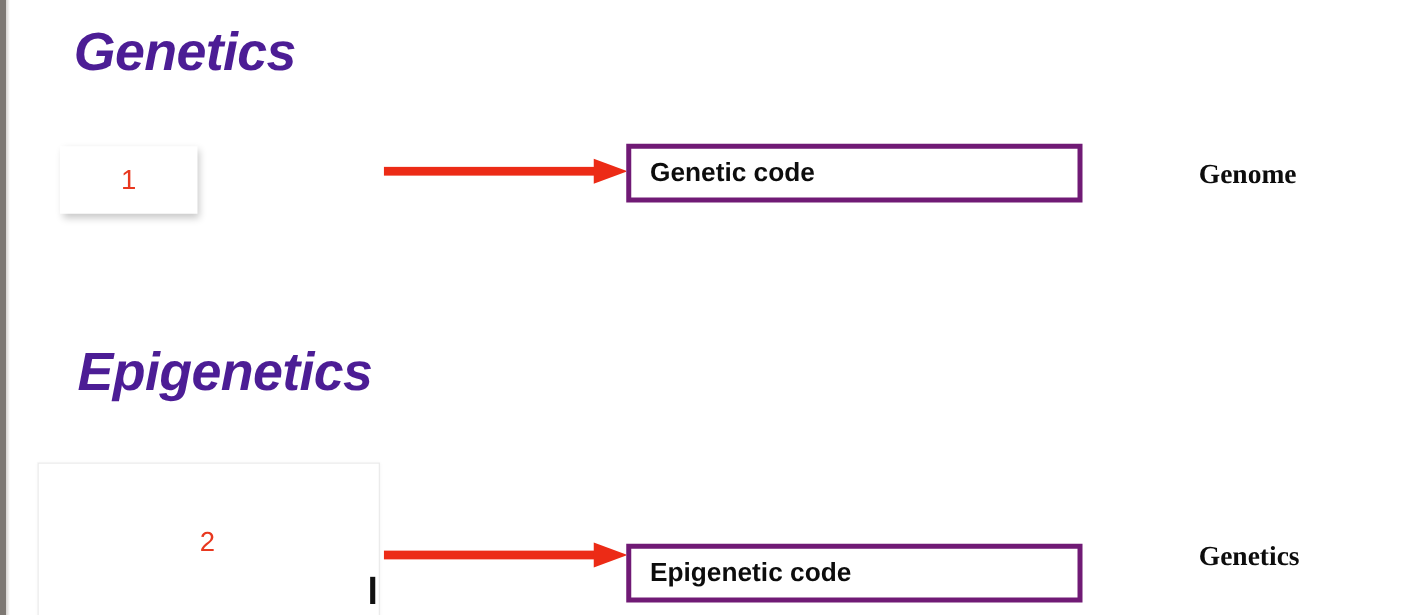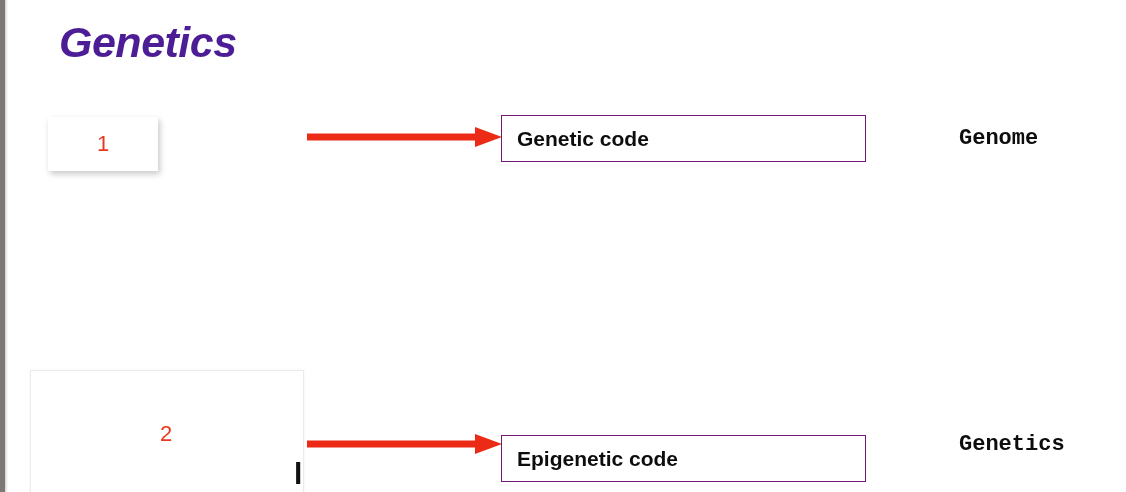--- a/index.html
+++ b/index.html
@@ -126,40 +126,40 @@
     height: 24px;
   }
   #arrow-one { left: 307px; top: 125px; width: 195px; }
   #arrow-two { left: 307px; top: 432px; width: 195px; }
   .arrow svg { display: block; }
 
   
   .code-box {
     position: absolute;
     background: #ffffff;
-    border: 1px solid #701a75;
+    border: 4px solid #701a75;
     box-sizing: border-box;
     display: flex;
     align-items: center;
   }
   #box-genetic-code { left: 501px; top: 115px; width: 365px; height: 47px; }
   #box-epigenetic-code { left: 501px; top: 435px; width: 365px; height: 47px; }
   .code-box-label {
     font-family: "Liberation Sans", sans-serif;
     font-weight: bold;
     font-size: 21px;
     color: #0d0d0d;
     padding-left: 15px;
     white-space: nowrap;
   }
 
   
   .caption {
     position: absolute;
-    font-family: Liberation Mono, monospace;
+    font-family: Liberation Serif, serif;
     font-weight: bold;
     font-size: 22px;
     color: #0d0d0d;
     white-space: nowrap;
   }
   #caption-genome { left: 959px; top: 126px; }
   #caption-epigenome { left: 959px; top: 432px; }
 </style>
 </head>
 <body>
@@ -180,20 +180,21 @@
       <polygon points="168,2 195,12 168,22" fill="#ec2b16"></polygon>
     </svg>
   </div>
 
   <div class="code-box" id="box-genetic-code">
     <span class="code-box-label">Genetic code</span>
   </div>
 
   <div class="caption" id="caption-genome">Genome</div>
 
+  <div class="heading" id="heading-epigenetics">Epigenetics</div>
 
   <div class="card" id="card-two"></div>
   <div class="card-number" id="card-two-number">2</div>
 
   <div class="clipped-glyph">l</div>
 
   <div class="arrow" id="arrow-two">
     <svg width="195" height="24" viewBox="0 0 195 24" xmlns="http://www.w3.org/2000/svg">
       <rect x="0" y="8.5" width="173" height="7" fill="#ec2b16"></rect>
       <polygon points="168,2 195,12 168,22" fill="#ec2b16"></polygon>

